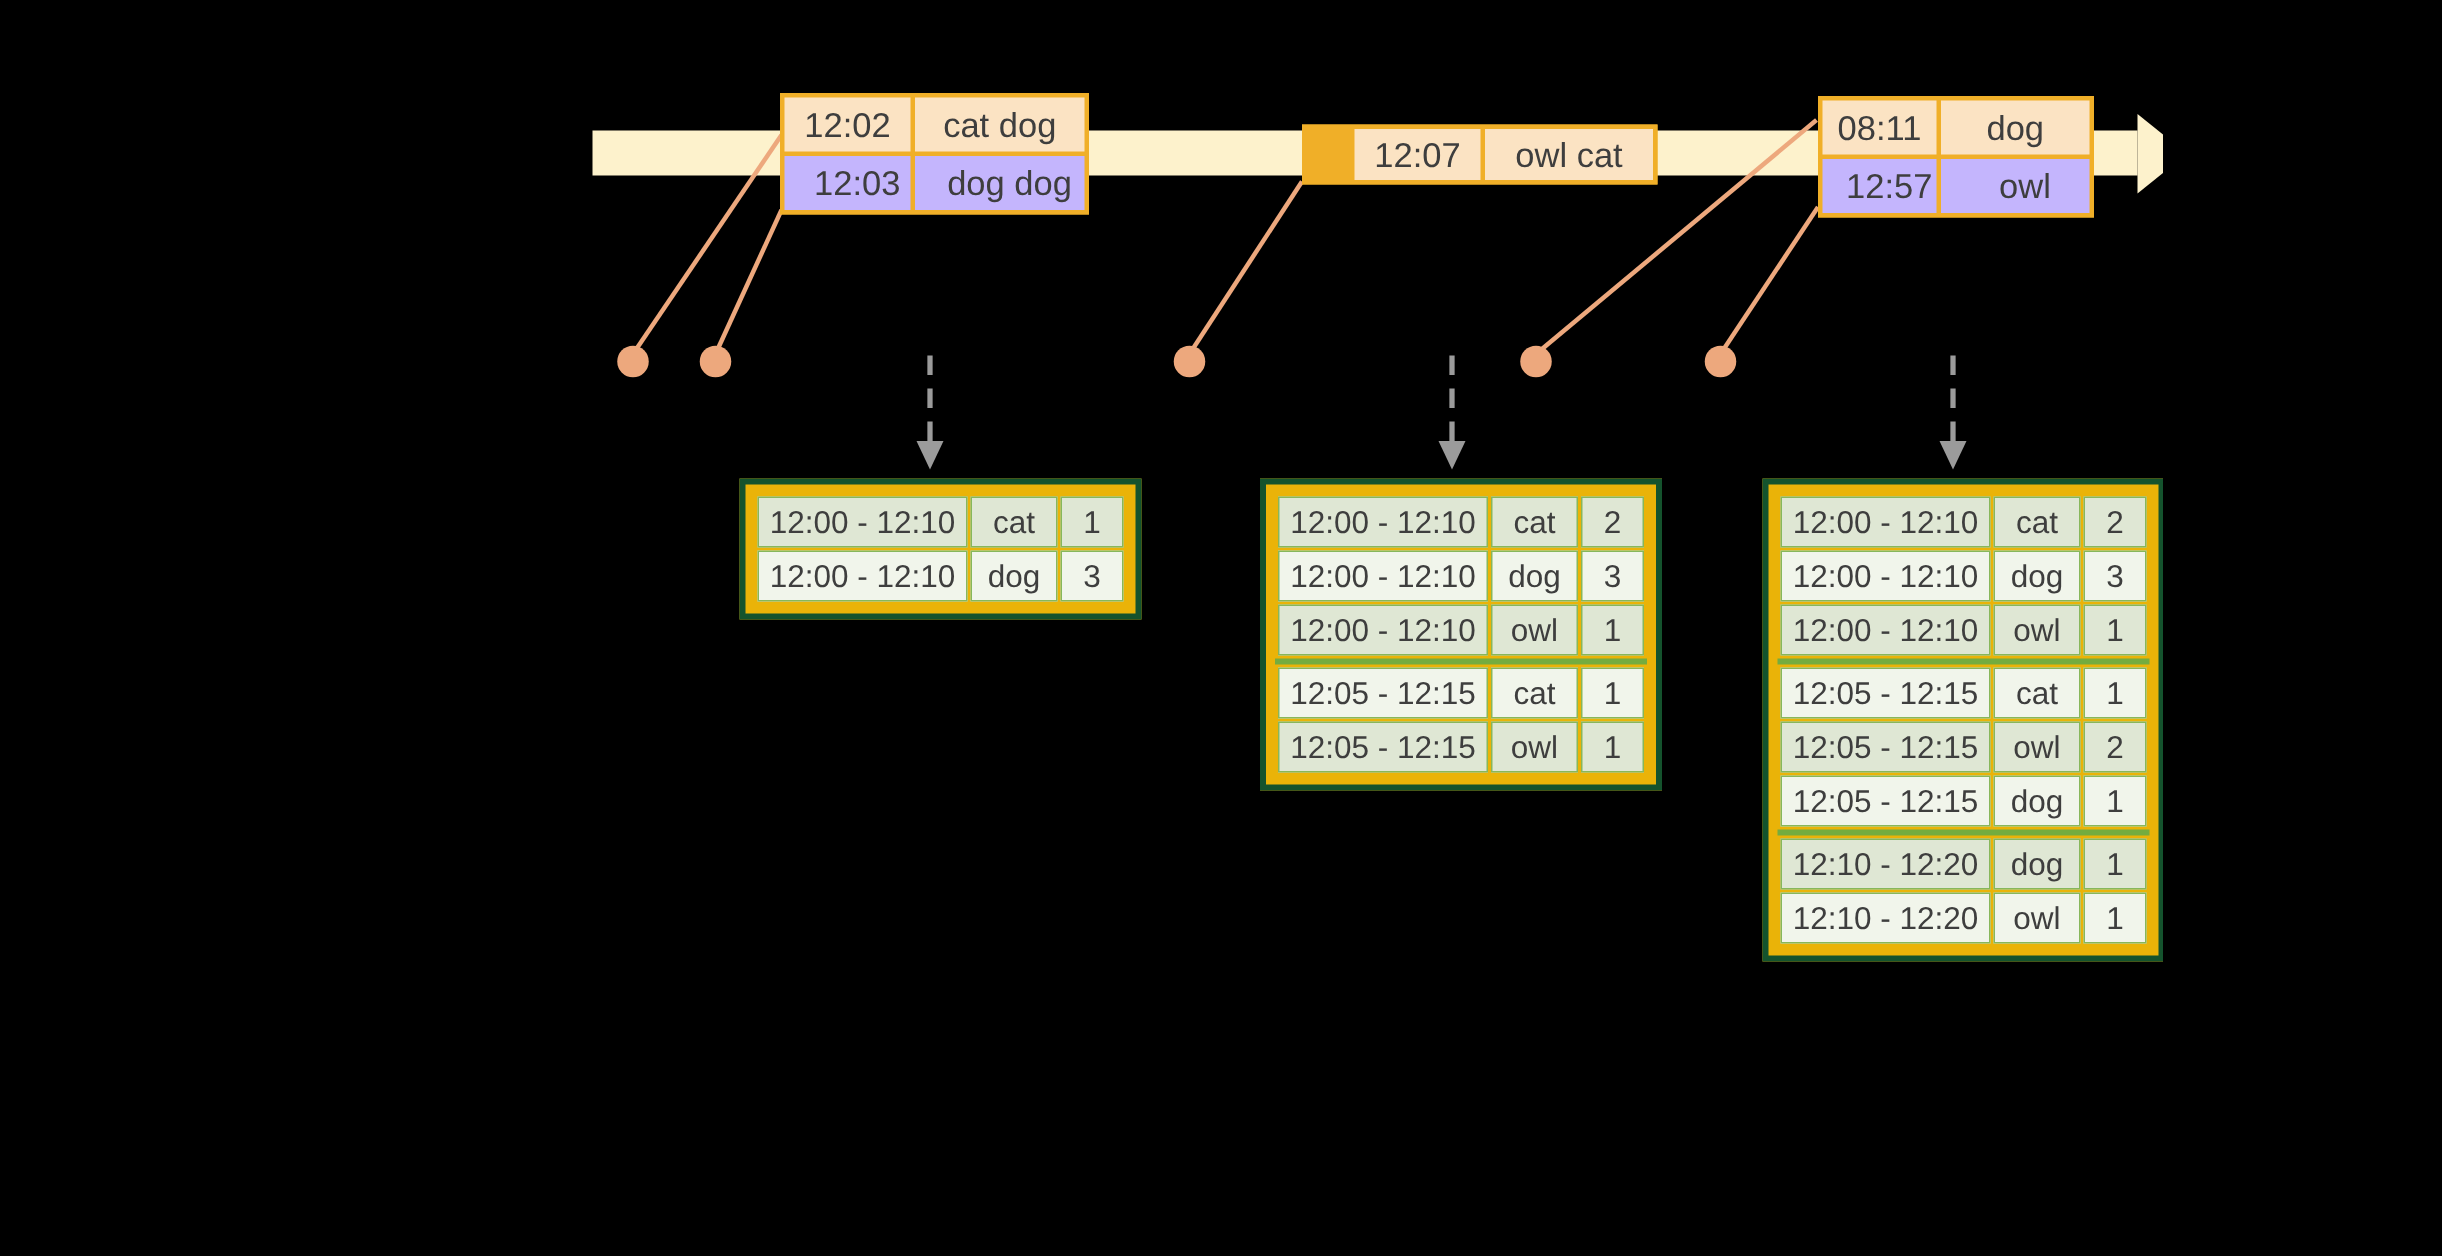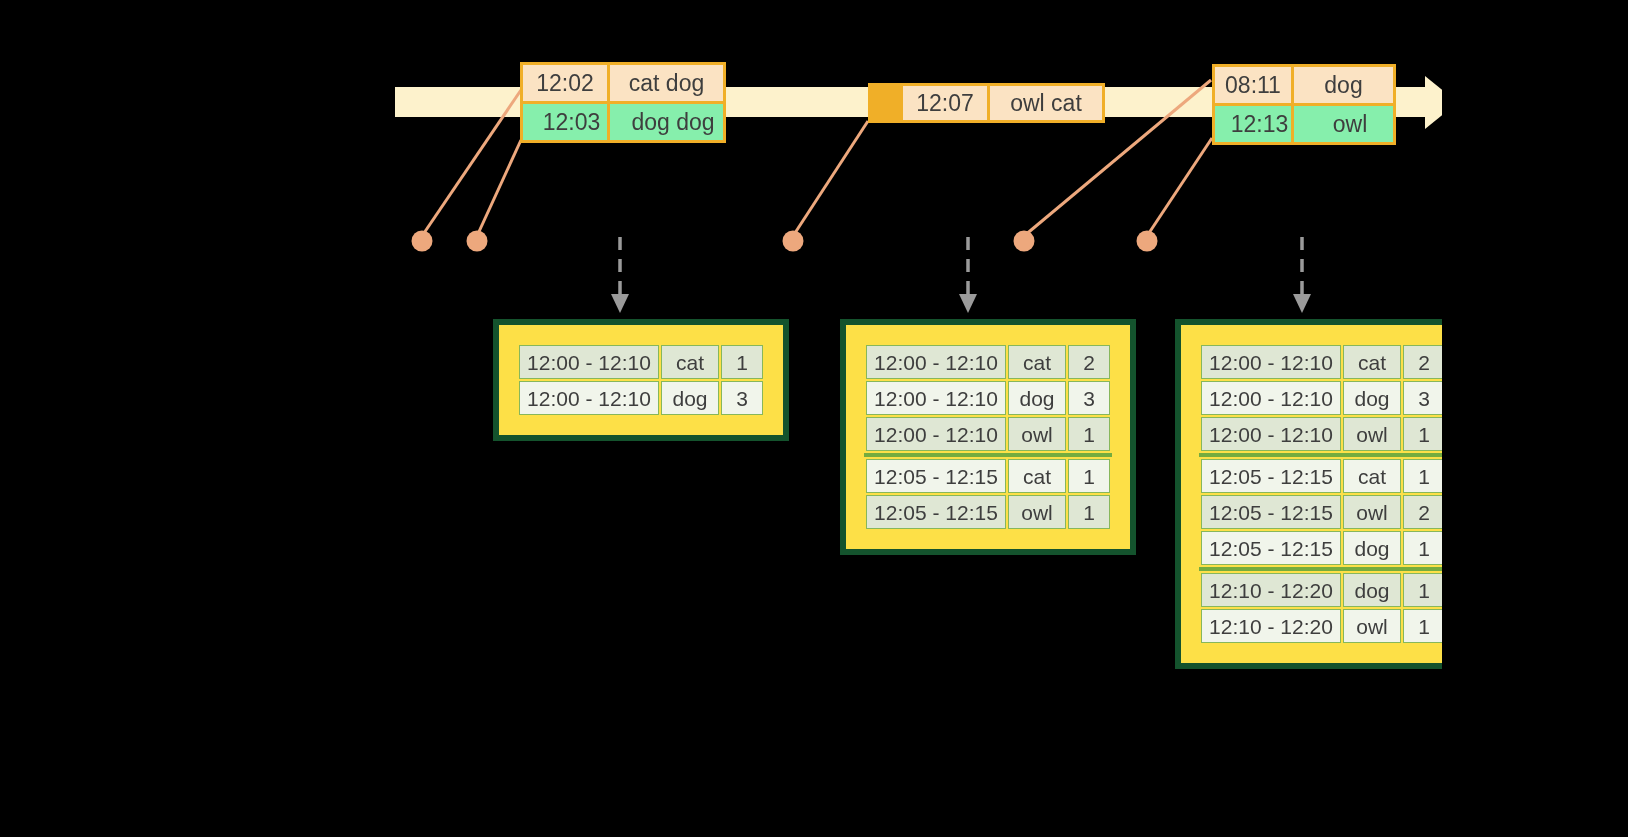--- a/index.html
+++ b/index.html
@@ -17,34 +17,34 @@
     position:absolute;z-index:2;
     display:grid;gap:3px;
     background:#F0AF28;border:3px solid #F0AF28;
     box-sizing:border-box;
   }
   .ecell{
     display:flex;align-items:center;justify-content:center;
     font-size:23px;color:#3E3E3E;line-height:1;
   }
   .pch{background:#FBE3C3;}
-  .crm{background:#86efac;padding-left:13px;}
+  .crm{background:#c4b5fd;padding-left:13px;}
   .et-a{left:520px;top:62px;grid-template-columns:84px 113px;}
   .et-a .ecell{height:36px;}
   .et-b{left:868px;top:83px;grid-template-columns:84px 112px;padding-left:32px;}
   .et-b .ecell{height:34px;}
   .et-c{left:1212px;top:64px;grid-template-columns:76px 99px;}
   .et-c .ecell{height:36px;}
 
   
   .gtable{
     position:absolute;z-index:2;
-    background:#fde047;
-    border:6px solid #14532d;
-    padding:20px;
+    background:#eab308;
+    border:4px solid #14532d;
+    padding:8px;
     box-sizing:border-box;
   }
   .grow{
     display:grid;grid-template-columns:140px 58px 42px;
     gap:2px;margin-top:2px;
   }
   .grow:first-child{margin-top:0;}
   .gcell{
     box-sizing:border-box;
     height:34px;
@@ -103,21 +103,21 @@
       <div class="ecell crm">12:03</div>
       <div class="ecell crm">dog dog</div>
     </div>
   <div class="etable et-b">
       <div class="ecell pch">12:07</div>
       <div class="ecell pch">owl cat</div>
     </div>
   <div class="etable et-c">
       <div class="ecell pch">08:11</div>
       <div class="ecell pch">dog</div>
-      <div class="ecell crm">12:13</div>
+      <div class="ecell crm">12:57</div>
       <div class="ecell crm">owl</div>
     </div>
 
   <div class="gtable g1">
       <div class="grow">
         <div class="gcell sA">12:00 - 12:10</div>
         <div class="gcell sA">cat</div>
         <div class="gcell sA">1</div>
       </div>
       <div class="grow">

